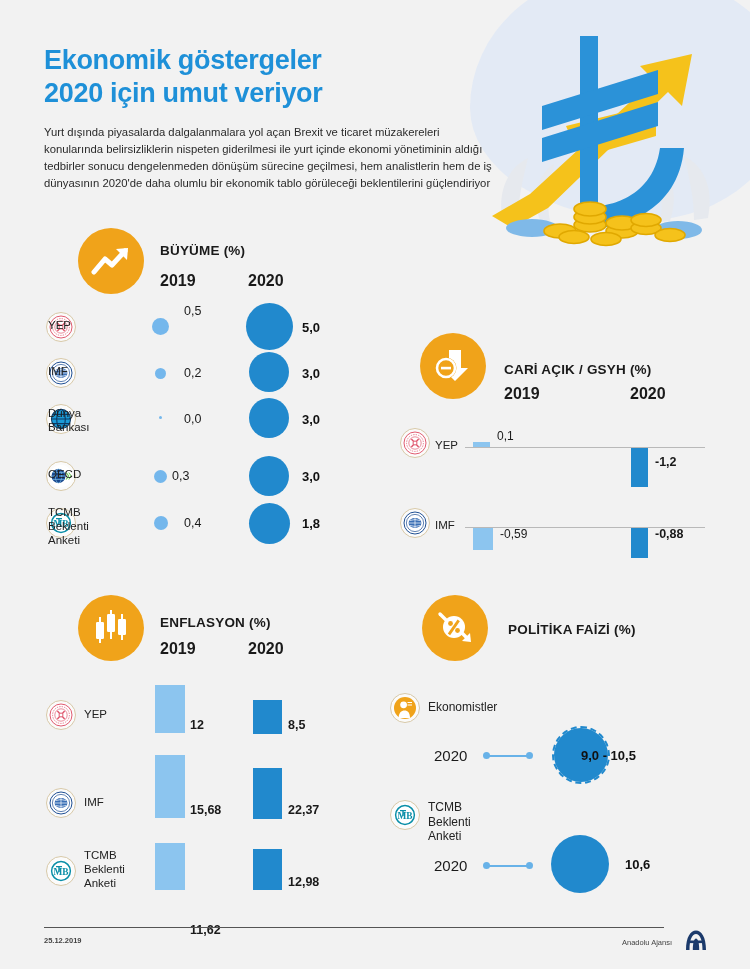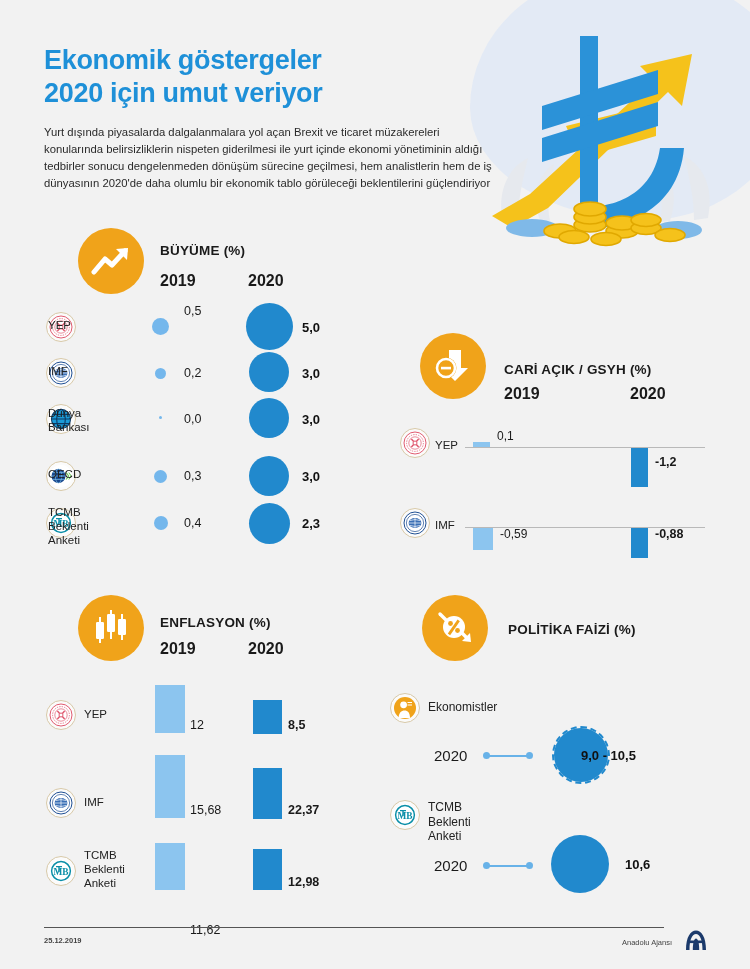--- a/index.html
+++ b/index.html
@@ -82,21 +82,21 @@
   
   .ca-base {
     position: absolute; height: 1.4px; background: #b9b9b9;
   }
   .ca-bar { position: absolute; }
   .ca-val { position: absolute; font-size: 12px; color: #1a1a1a; }
   .ca-val.bold { font-weight: bold; font-size: 12.5px; }
 
   
   .inf-bar { position: absolute; }
-  .inf-val { position: absolute; font-size: 12.5px; color: #1a1a1a; }
+  .inf-val { position: absolute; font-size: 12.5px; color: #1a1a1a; font-weight: bold; }
   .inf-val.bold { font-weight: bold; }
 
   
   .pr-year { position: absolute; font-size: 15px; color: #1a1a1a; }
   .pr-line { position: absolute; height: 2px; background: #68b2e8; }
   .pr-dot {
     position: absolute; width: 7px; height: 7px;
     border-radius: 50%; background: #68b2e8;
   }
   .pr-circle { position: absolute; border-radius: 50%; background: #2189cd; }
@@ -260,21 +260,21 @@
             <path d="M16.5 8.5 L19 12 L16.5 15.5 L17.8 15.5 L20.3 12 L17.8 8.5 Z"></path>
             <path d="M19.2 8.5 L21.7 12 L19.2 15.5 L20.2 15.5 L22.7 12 L20.2 8.5 Z"></path>
           </g>
         </svg>
       </div>
     </div>
     <div class="row-label g-name" style="top:467px;">
       <div>OECD</div>
     </div>
     <div class="bub19" style="left:154px; top:470px; width:13px; height:13px;"></div>
-    <div class="v19" style="left:184px; top:469px;">0,3</div>
+    <div class="v19" style="left:172px; top:469px;">0,3</div>
     <div class="bub20" style="left:249px; top:456px; width:40px; height:40px;"></div>
     <div class="v20" style="left:302px; top:469px;">3,0</div>
 
     <div style="position:absolute; left:46px; top:508px;">
       <div class="logo">
         <svg width="24" height="24" viewBox="0 0 24 24">
           <circle cx="12" cy="12" r="11" fill="#fff"></circle>
           <circle cx="12" cy="12" r="9.4" fill="none" stroke="#0b8fa8" stroke-width="1.5"></circle>
           <text x="12" y="15.6" font-family="Liberation Serif, serif" font-size="9.4" font-weight="bold" fill="#0b8fa8" text-anchor="middle">MB</text>
           <path d="M7 7.6 H13 M10 7.6 V13" stroke="#0b8fa8" stroke-width="1.4" fill="none"></path>
@@ -282,21 +282,21 @@
       </div>
     </div>
     <div class="row-label g-name" style="top:505px;">
       <div>TCMB</div>
       <div>Beklenti</div>
       <div>Anketi</div>
     </div>
     <div class="bub19" style="left:154px; top:516px; width:14px; height:14px;"></div>
     <div class="v19" style="left:184px; top:516px;">0,4</div>
     <div class="bub20" style="left:249px; top:503px; width:41px; height:41px;"></div>
-    <div class="v20" style="left:302px; top:516px;">2,3</div>
+    <div class="v20" style="left:302px; top:516px;">1,8</div>
   </div>
 
   <div class="section">
     <div class="sec-icon" style="left:420px; top:333px;">
       <svg width="40" height="38" viewBox="0 0 40 38">
         <path d="M16 3 H28 V21 H35 L22 34 L9 21 H16 Z" fill="#fff"></path>
         <circle cx="13" cy="21" r="10.5" fill="#f0a31a"></circle>
         <circle cx="13" cy="21" r="9" fill="none" stroke="#fff" stroke-width="2.6"></circle>
         <rect x="8" y="19.8" width="10" height="2.6" fill="#fff"></rect>
       </svg>

